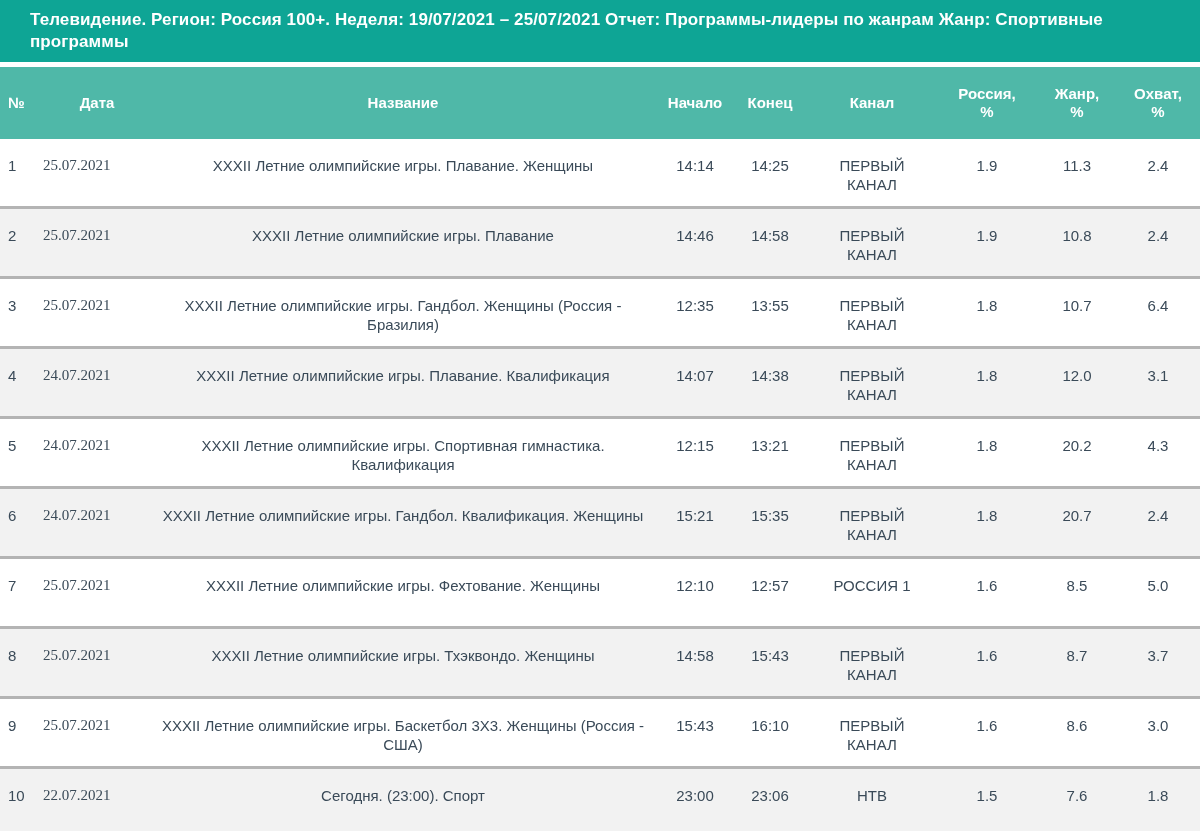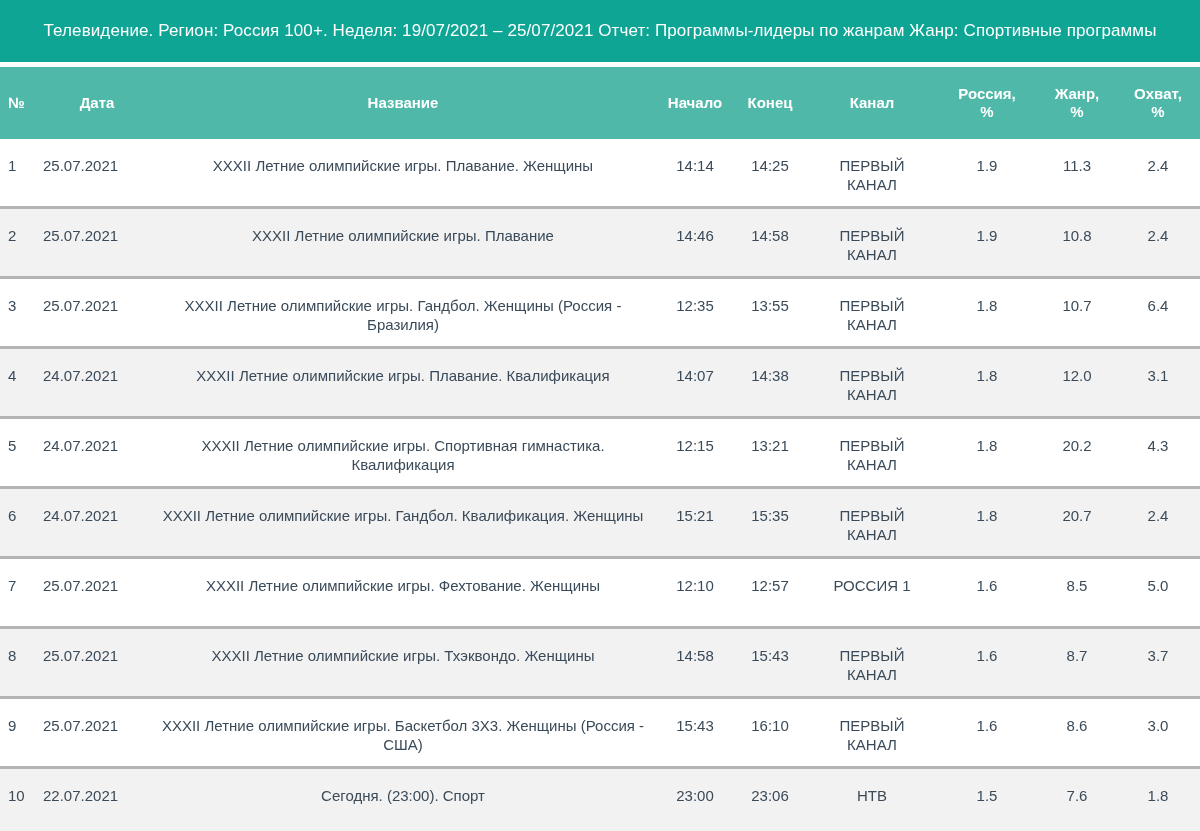--- a/index.html
+++ b/index.html
@@ -12,21 +12,21 @@
   *{box-sizing:border-box;margin:0;padding:0;}
   html,body{width:1200px;height:831px;overflow:hidden;background:#ffffff;}
   body{font-family:"Liberation Sans", sans-serif;color:var(--text);}
 
   .title-bar{
     width:1200px;height:62px;background:var(--title-bg);
     display:flex;align-items:center;justify-content:center;
     padding:0 30px;
   }
   .title-bar h1{
-    color:#ffffff;font-size:17px;font-weight:normal;text-align:left;
+    color:#ffffff;font-size:17px;font-weight:bold;text-align:left;
     line-height:22px;letter-spacing:0.1px;
   }
 
   .table{width:1200px;margin-top:5px;}
   .grid-row{
     display:grid;
     grid-template-columns:38px 110px 510px 74px 76px 128px 102px 78px 84px;
     width:1200px;
   }
   .header-row{
@@ -45,21 +45,21 @@
     height:70px;
     border-bottom:3px solid var(--separator);
     background:#ffffff;
   }
   .body-row:nth-child(even){background:var(--row-alt-bg);}
   .body-row .cell{
     display:flex;align-items:flex-start;justify-content:center;
     padding-top:17px;font-size:15px;line-height:19px;text-align:center;
   }
   .body-row .cell.col-num{justify-content:flex-start;padding-left:8px;}
-  .body-row .cell.col-date{justify-content:flex-start;padding-left:5px;}
+  .body-row .cell.col-date{justify-content:flex-start;padding-left:5px;font-family:Liberation Serif, serif;}
   .body-row .cell.col-name span{display:inline-block;max-width:495px;}
   .body-row .cell.col-channel span{display:inline-block;max-width:86px;text-align:center;}
 </style>
 </head>
 <body>
 
 <header class="title-bar">
   <h1>Телевидение. Регион: Россия 100+. Неделя: 19/07/2021 – 25/07/2021 Отчет: Программы-лидеры по жанрам Жанр: Спортивные программы</h1>
 </header>
 

